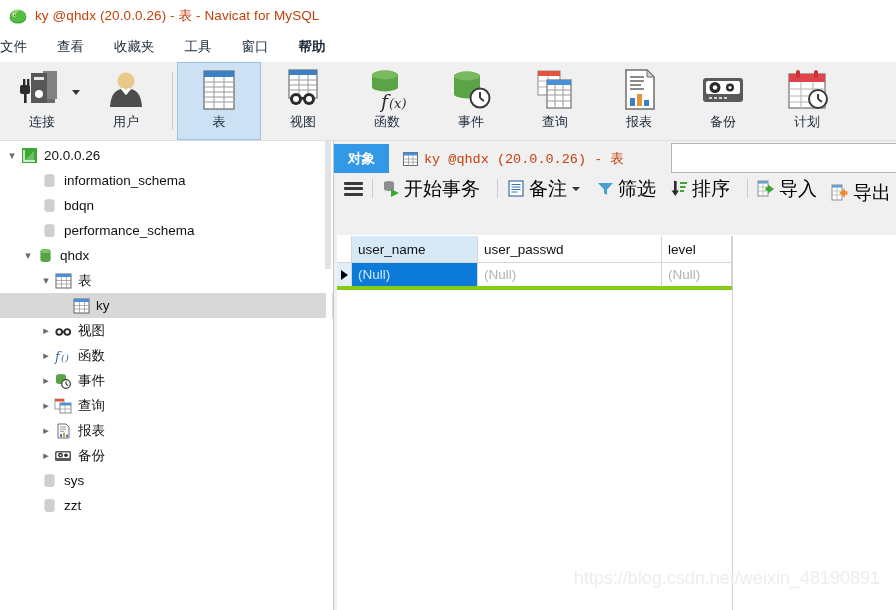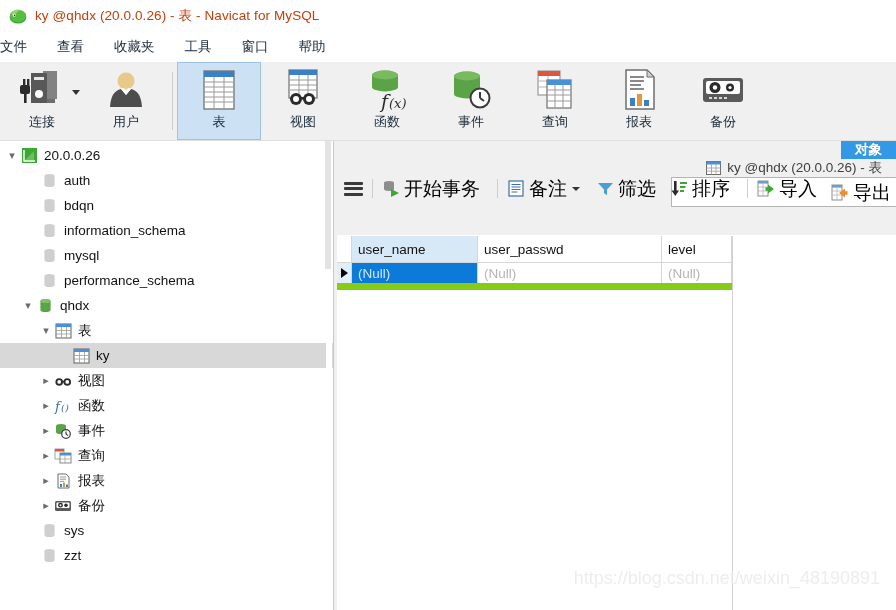--- a/index.html
+++ b/index.html
@@ -21,21 +21,21 @@
   .tb-title{font-size:13.5px;color:#c2410c;white-space:nowrap;letter-spacing:0.1px;}
 
   
   .menubar{
     height:30px;background:#ffffff;display:flex;align-items:center;
     padding-left:0;box-sizing:border-box;
   }
   .menu-item{
     font-size:13.5px;color:#1b2a3a;margin-right:30px;white-space:nowrap;cursor:default;
   }
-  .menu-item:last-child{margin-right:8px;}
+  .menu-item:last-child{margin-right:8px;font-weight:bold;}
 
   
   .ribbon{
     position:relative;height:78px;background:#f0f0f0;
     border-bottom:1px solid #dfdfdf;
     display:flex;align-items:stretch;overflow:hidden;
   }
   .rb-btn{
     width:84px;display:flex;flex-direction:column;align-items:center;
     justify-content:flex-start;padding-top:6px;box-sizing:border-box;
@@ -71,27 +71,27 @@
   }
   .n-icon{width:18px;height:18px;margin-right:6px;flex:none;display:flex;align-items:center;justify-content:center;}
   .sb-scroll{
     position:absolute;right:1px;top:0;width:6px;bottom:0;background:#ffffff;
   }
   .sb-thumb{position:absolute;right:1px;top:0;width:6px;height:128px;background:#e3e3e3;}
 
   
   .main{flex:1;position:relative;background:#f0f0f0;overflow:hidden;}
 
-  .tabbar{height:32px;display:flex;align-items:flex-end;background:#f0f0f0;flex-direction:column;}
+  .tabbar{height:32px;display:flex;align-items:flex-end;background:#f0f0f0;}
   .tab{
     height:29px;display:flex;align-items:center;padding:0 14px;
     font-size:13.5px;white-space:nowrap;cursor:default;box-sizing:border-box;
   }
   .tab.active{background:#3399e6;color:#ffffff;font-weight:bold;}
-  .tab.inactive{background:#f0f0f0;color:#404040;}
+  .tab.inactive{background:#f0f0f0;color:#c2410c;font-family:Liberation Mono, monospace;}
   .tab-ico{width:15px;height:14px;margin-right:6px;flex:none;position:relative;}
   .tab-spacer{flex:1;}
   .tab-field{
     height:28px;background:#ffffff;border:1px solid #b4b4b4;border-right:none;
     margin-left:6px;flex:none;
   }
 
   .gridtoolbar{
     height:31px;background:#f0f0f0;display:flex;align-items:center;
     padding-left:10px;box-sizing:border-box;
@@ -120,21 +120,21 @@
     display:flex;align-items:center;padding:0 6px;box-sizing:border-box;
     font-size:13.5px;white-space:nowrap;overflow:hidden;
     border-right:1px solid #d6d6d6;
   }
   .hcell{background:#ffffff;color:#111;}
   .hcell.sel{background:#d7e8f7;}
   .ind{width:14px;flex:none;border-right:1px solid #d6d6d6;background:#ffffff;
        display:flex;align-items:center;justify-content:center;}
   .ind.cur{background:#e3eefb;}
   .arrow{width:0;height:0;border-top:5px solid transparent;border-bottom:5px solid transparent;border-left:7px solid #000;}
-  .drow{border-bottom:7px solid #84cc16;}
+  .drow{border-bottom:4px solid #84cc16;}
   .dcell{color:#b5b5b5;background:#ffffff;}
   .dcell.sel{background:#0b7ad8;color:#cfe6fa;}
   .c1{width:130px;}
   .c2{width:190px;}
   .c3{width:72px;border-right:1px solid #d6d6d6;}
 
   .watermark{
     position:absolute;right:16px;bottom:21px;color:#ededed;font-size:18px;
     white-space:nowrap;pointer-events:none;
   }
@@ -335,107 +335,96 @@
               <rect x="10" y="29" width="3" height="2"></rect>
               <rect x="15" y="29" width="3" height="2"></rect>
               <rect x="20" y="29" width="3" height="2"></rect>
               <rect x="25" y="29" width="3" height="2"></rect>
             </g>
         </svg>
       </span>
       <span class="rb-label">备份</span>
     </div>
 
+    <div class="rb-btn">
+      <span class="rb-icon">
+        <svg width="44" height="44" viewBox="0 0 44 44">
+          <rect x="4" y="6" width="36" height="34" fill="#ffffff" stroke="#7b7b7b" stroke-width="1.3"></rect>
+          <rect x="4" y="6" width="36" height="8" fill="#e0434c"></rect>
+          <rect x="11" y="2" width="4" height="8" rx="2" fill="#c33"></rect>
+          <rect x="29" y="2" width="4" height="8" rx="2" fill="#c33"></rect>
+          <g stroke="#b5b5b5" stroke-width="1">
+            <line x1="4" y1="21" x2="40" y2="21"></line>
+              <line x1="4" y1="28" x2="40" y2="28"></line>
+            <line x1="4" y1="34" x2="40" y2="34"></line>
+            <line x1="16" y1="14" x2="16" y2="40"></line>
+              <line x1="28" y1="14" x2="28" y2="40"></line>
+          </g>
+          <circle cx="33" cy="31" r="9" fill="#ffffff" stroke="#3b3b3b" stroke-width="2"></circle>
+          <line x1="33" y1="31" x2="33" y2="26" stroke="#3b3b3b" stroke-width="2"></line>
+          <line x1="33" y1="31" x2="37" y2="34" stroke="#3b3b3b" stroke-width="2"></line>
+        </svg>
+      </span>
+      <span class="rb-label">计划</span>
+    </div>
 
   </div>
 
   <div class="body">
 
     <div class="sidebar">
       <div class="tree">
 
         <div class="node" style="padding-left:4px;">
           <span class="twisty">▾</span>
           <span class="n-icon">
             <svg width="17" height="17" viewBox="0 0 17 17">
                 <rect x="1" y="1" width="15" height="15" fill="#3aa832"></rect>
                 <path d="M4 13 L13 13 L13 4 Z" fill="#ffffff" opacity="0.25"></path>
                 <path d="M3 3 L3 14 L14 14" fill="none" stroke="#ffffff" stroke-width="1.4"></path>
               </svg>
           </span>
           <span>20.0.0.26</span>
         </div>
+
 
         <div class="node" style="padding-left:40px;">
           <span class="n-icon">
             <svg width="15" height="16" viewBox="0 0 15 16">
                 <g fill="#cfcfcf">
                   <ellipse cx="7.5" cy="3" rx="5" ry="2"></ellipse>
                   <rect x="2.5" y="3" width="10" height="3"></rect>
                   <ellipse cx="7.5" cy="6" rx="5" ry="2"></ellipse>
                   <rect x="2.5" y="6" width="10" height="3"></rect>
                   <ellipse cx="7.5" cy="9" rx="5" ry="2"></ellipse>
                   <rect x="2.5" y="9" width="10" height="3"></rect>
                   <ellipse cx="7.5" cy="12" rx="5" ry="2"></ellipse>
                 </g>
               </svg>
           </span>
-          <span>auth</span>
+          <span>information_schema</span>
         </div>
 
         <div class="node" style="padding-left:40px;">
           <span class="n-icon">
             <svg width="15" height="16" viewBox="0 0 15 16">
                 <g fill="#cfcfcf">
                   <ellipse cx="7.5" cy="3" rx="5" ry="2"></ellipse>
                   <rect x="2.5" y="3" width="10" height="3"></rect>
                   <ellipse cx="7.5" cy="6" rx="5" ry="2"></ellipse>
                   <rect x="2.5" y="6" width="10" height="3"></rect>
                   <ellipse cx="7.5" cy="9" rx="5" ry="2"></ellipse>
                   <rect x="2.5" y="9" width="10" height="3"></rect>
                   <ellipse cx="7.5" cy="12" rx="5" ry="2"></ellipse>
                 </g>
               </svg>
           </span>
           <span>bdqn</span>
         </div>
 
-        <div class="node" style="padding-left:40px;">
-          <span class="n-icon">
-            <svg width="15" height="16" viewBox="0 0 15 16">
-                <g fill="#cfcfcf">
-                  <ellipse cx="7.5" cy="3" rx="5" ry="2"></ellipse>
-                  <rect x="2.5" y="3" width="10" height="3"></rect>
-                  <ellipse cx="7.5" cy="6" rx="5" ry="2"></ellipse>
-                  <rect x="2.5" y="6" width="10" height="3"></rect>
-                  <ellipse cx="7.5" cy="9" rx="5" ry="2"></ellipse>
-                  <rect x="2.5" y="9" width="10" height="3"></rect>
-                  <ellipse cx="7.5" cy="12" rx="5" ry="2"></ellipse>
-                </g>
-              </svg>
-          </span>
-          <span>information_schema</span>
-        </div>
-
-        <div class="node" style="padding-left:40px;">
-          <span class="n-icon">
-            <svg width="15" height="16" viewBox="0 0 15 16">
-                <g fill="#cfcfcf">
-                  <ellipse cx="7.5" cy="3" rx="5" ry="2"></ellipse>
-                  <rect x="2.5" y="3" width="10" height="3"></rect>
-                  <ellipse cx="7.5" cy="6" rx="5" ry="2"></ellipse>
-                  <rect x="2.5" y="6" width="10" height="3"></rect>
-                  <ellipse cx="7.5" cy="9" rx="5" ry="2"></ellipse>
-                  <rect x="2.5" y="9" width="10" height="3"></rect>
-                  <ellipse cx="7.5" cy="12" rx="5" ry="2"></ellipse>
-                </g>
-              </svg>
-          </span>
-          <span>mysql</span>
-        </div>
 
         <div class="node" style="padding-left:40px;">
           <span class="n-icon">
             <svg width="15" height="16" viewBox="0 0 15 16">
                 <g fill="#cfcfcf">
                   <ellipse cx="7.5" cy="3" rx="5" ry="2"></ellipse>
                   <rect x="2.5" y="3" width="10" height="3"></rect>
                   <ellipse cx="7.5" cy="6" rx="5" ry="2"></ellipse>
                   <rect x="2.5" y="6" width="10" height="3"></rect>
                   <ellipse cx="7.5" cy="9" rx="5" ry="2"></ellipse>

